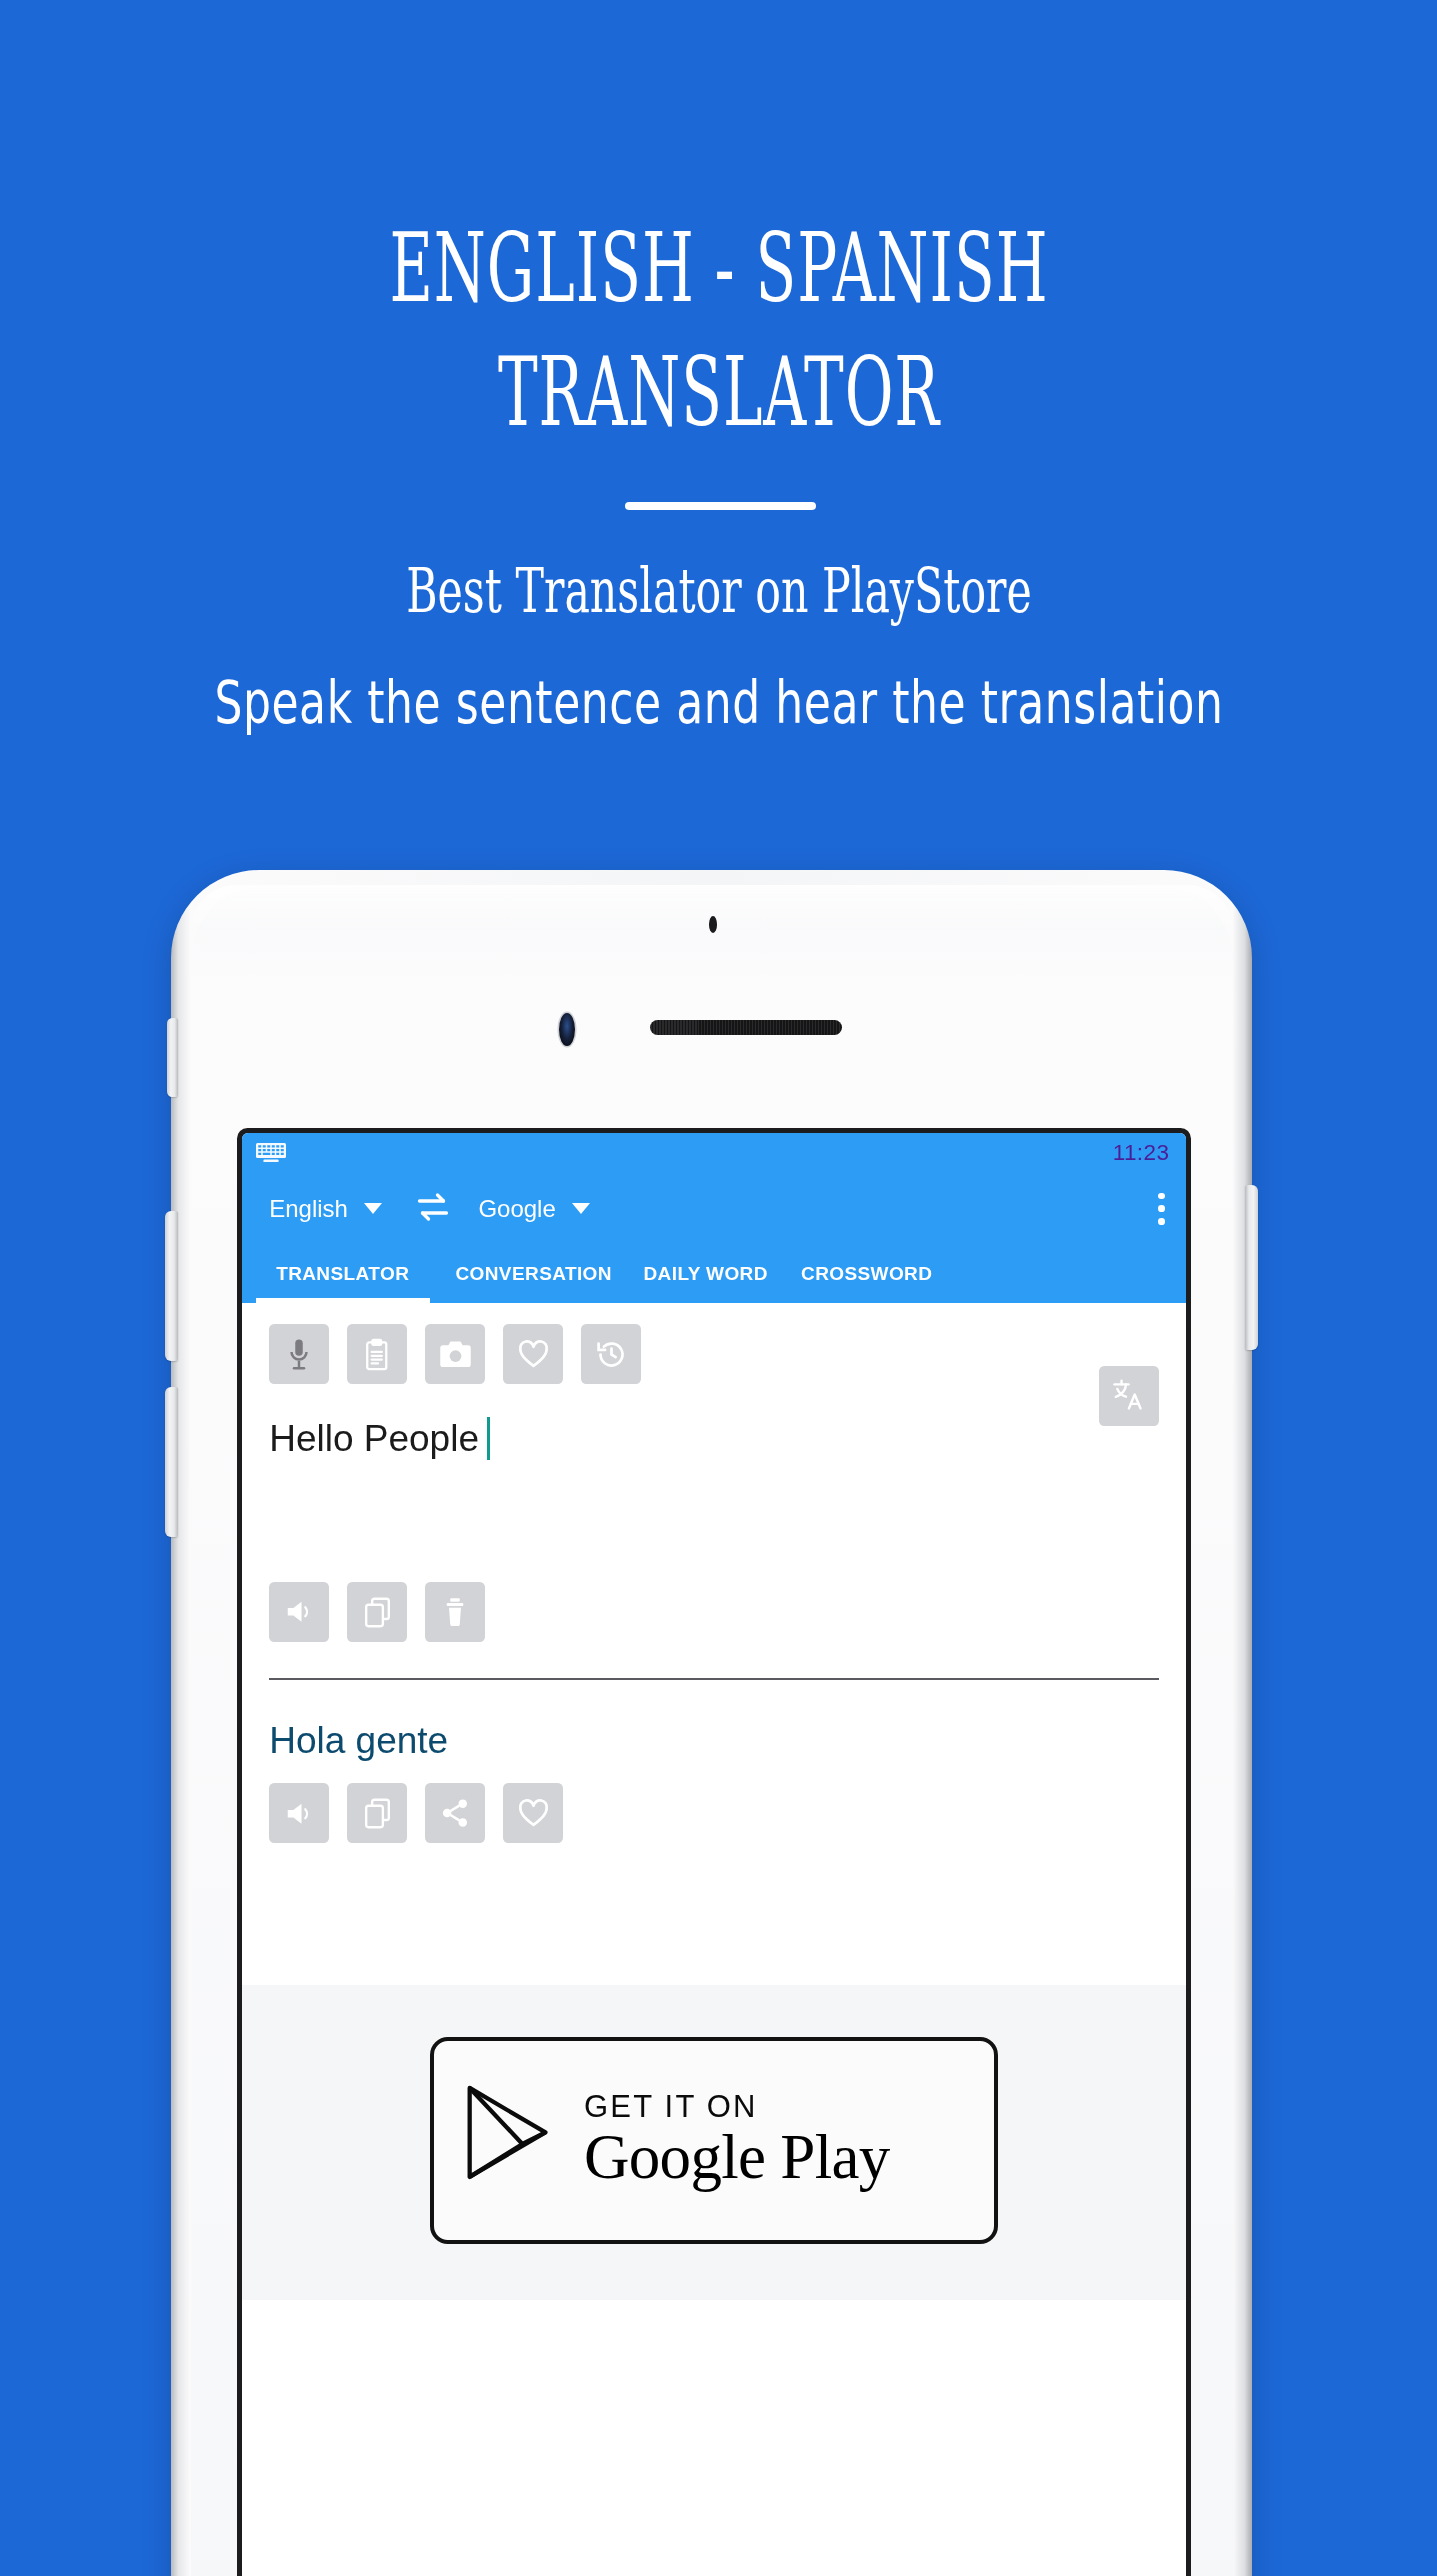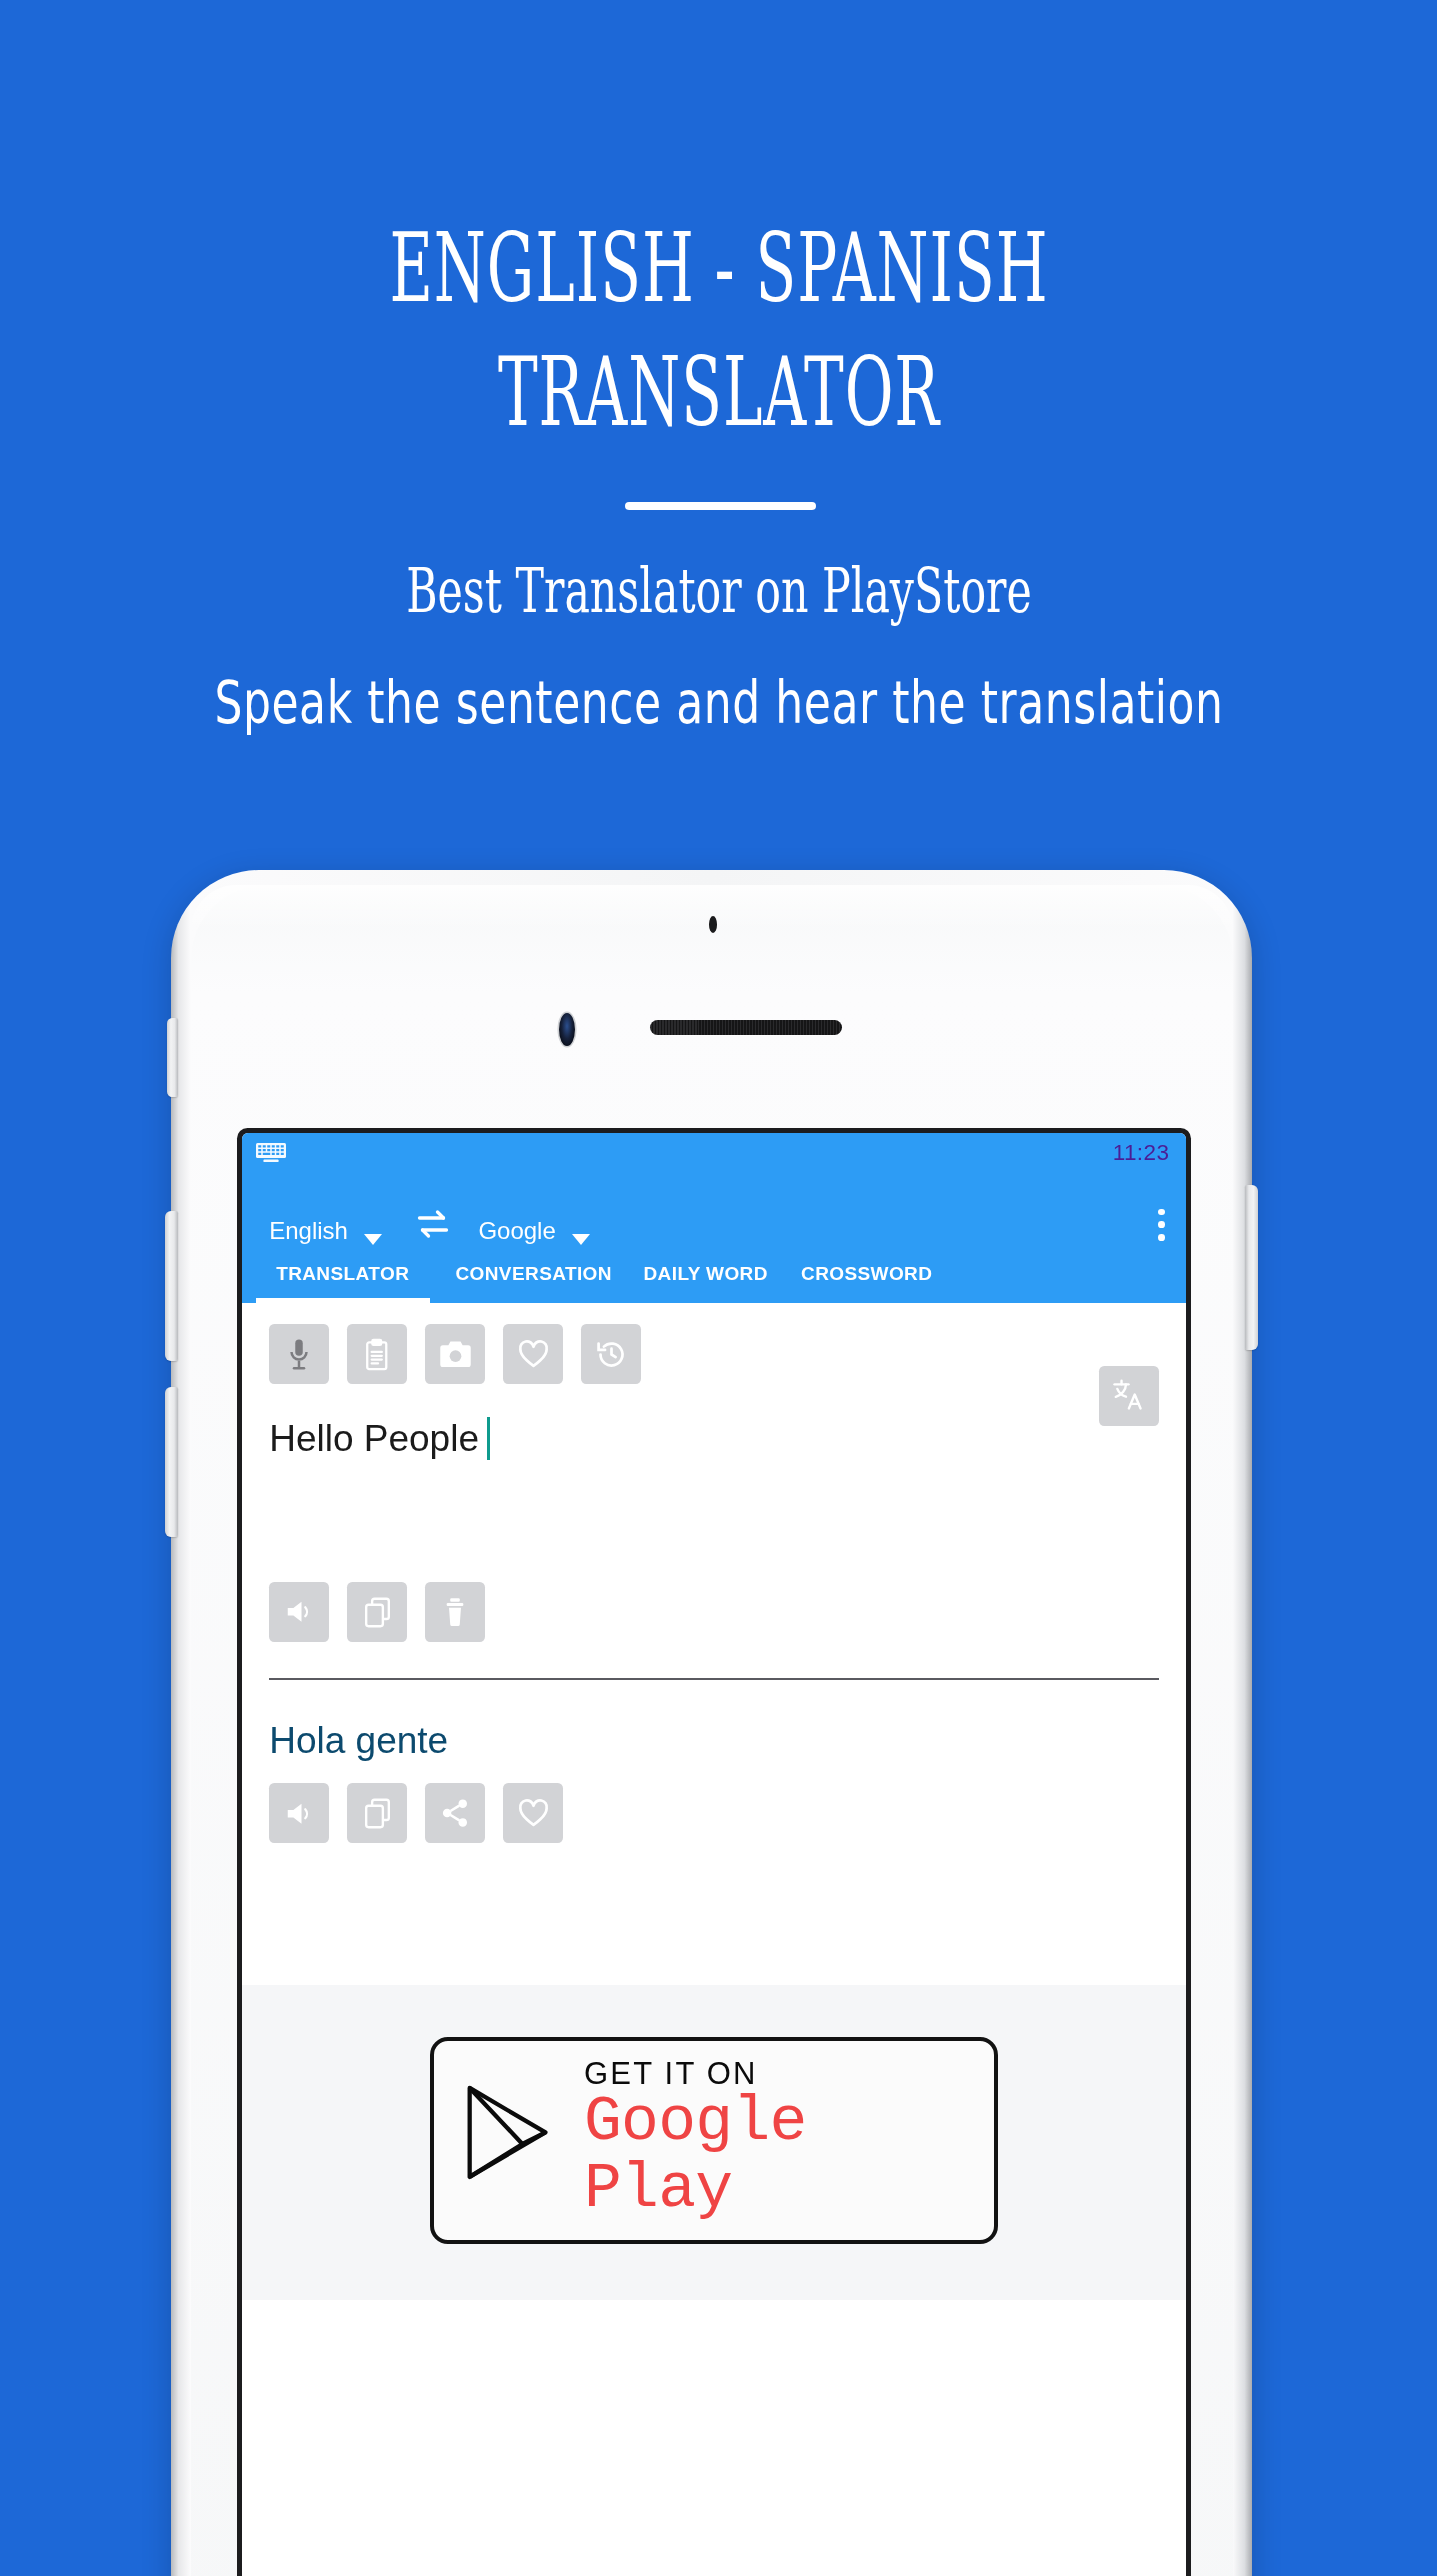--- a/index.html
+++ b/index.html
@@ -132,21 +132,21 @@
   .appbar { background:#2d9cf5; padding:0; }
 
   .statusbar {
     height:39px; display:flex; align-items:center;
     justify-content:space-between; padding:0 16.5px 0 13.5px;
   }
   .kbd-icon { width:30px; height:19.5px; display:block; }
   .clock { color:#4c1d95; font-size:22.5px; font-weight:400; letter-spacing:0.4px;
     font-family:"Liberation Sans", sans-serif; }
 
-  .langbar { height:73px; display:flex; align-items:flex-end; padding:0 17px 0 27px; }
+  .langbar { height:73px; display:flex; align-items:center; padding:0 17px 0 27px; }
   .lang { color:#ffffff; font-size:24px; font-weight:400; }
   .caret {
     width:0;height:0;margin-left:16.5px;
     border-left:9.7px solid transparent;border-right:9.7px solid transparent;
     border-top:11.2px solid #ffffff;
   }
   .swap { width:36px; height:36px; margin:0 27px 0 33px; }
   .gap { flex:1; }
   .kebab { width:7.5px; display:flex; flex-direction:column; gap:6px; align-items:center; padding:4.5px 7.5px; }
   .kebab i { width:6.7px; height:6.7px; border-radius:50%; background:#ffffff; display:block; }
@@ -211,22 +211,22 @@
     background:#fbfbfb;
     display:flex; align-items:center; padding:0 28.5px;
   }
   .gp-tri { width:99px; height:112px; flex:0 0 auto; margin-right:22.5px; }
   .gp-txt { display:flex; flex-direction:column; justify-content:center; }
   .gp-small {
     font-size:31px; letter-spacing:2.2px; color:#0b0b0b; font-weight:400;
     font-family:"Liberation Sans", sans-serif; line-height:1.05;
   }
   .gp-big {
-    font-size:63px; color:#ef4444; font-weight:400; line-height:1.06;
-    font-family:Liberation Mono, monospace; letter-spacing:-0.7px;
+    font-size:63px; color:#000000; font-weight:400; line-height:1.06;
+    font-family:Liberation Serif, serif; letter-spacing:-0.7px;
   }
 </style>
 </head>
 <body>
 
 <div class="promo">
   <div class="headline">ENGLISH - SPANISH
 TRANSLATOR</div>
   <div class="rule"></div>
   <div class="sub1">Best Translator on PlayStore</div>

